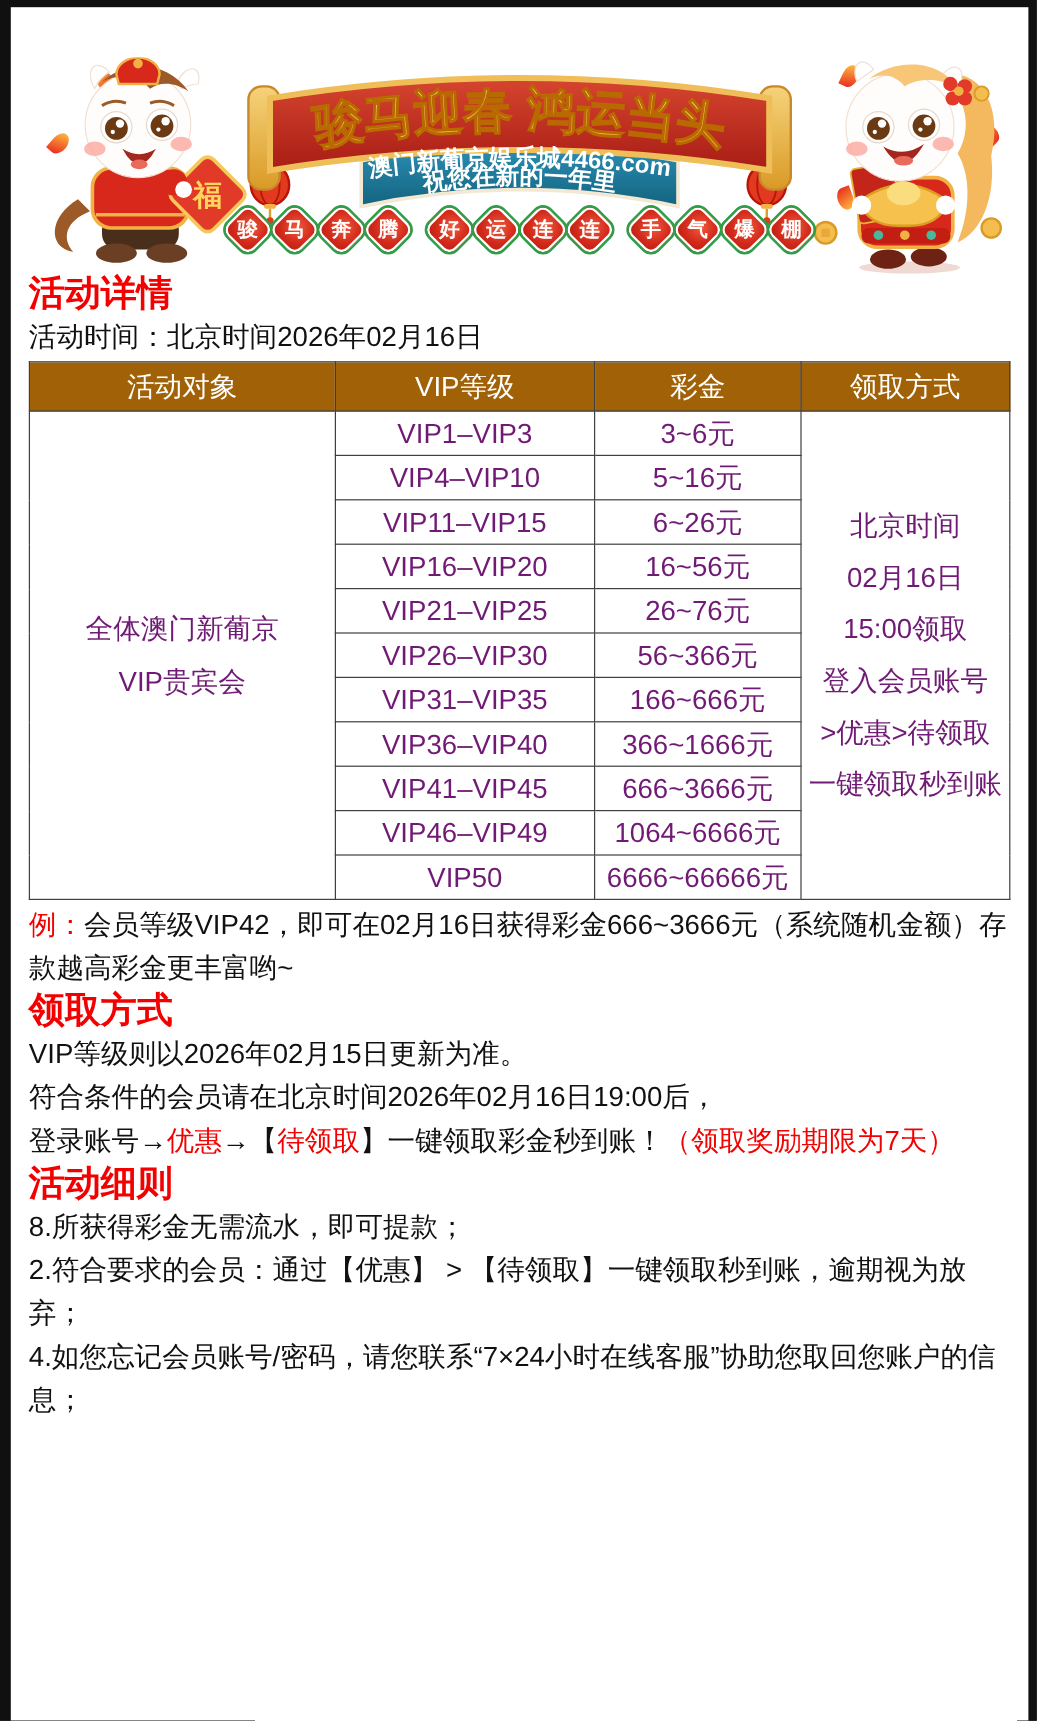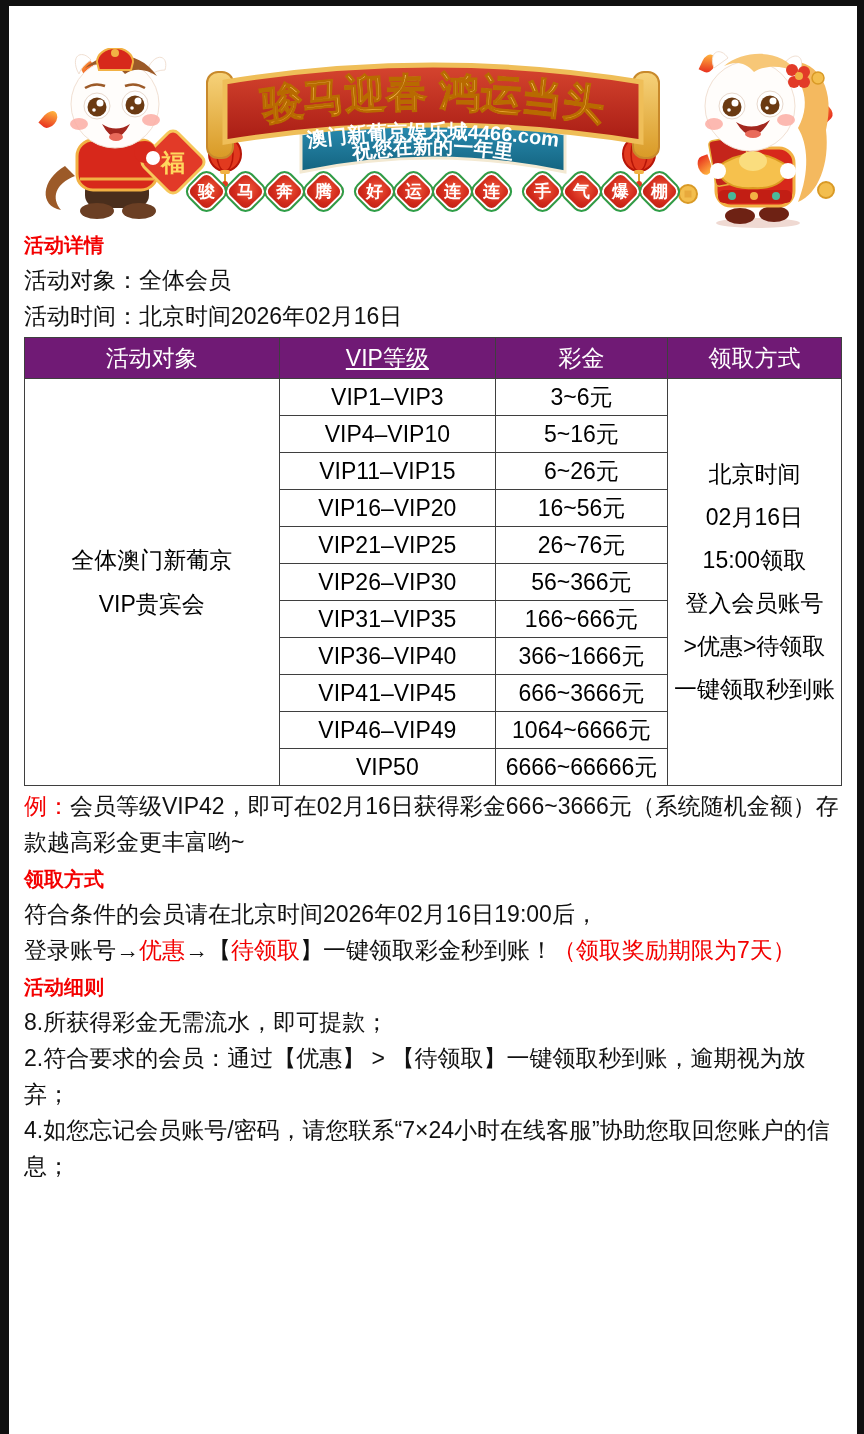--- a/index.html
+++ b/index.html
@@ -18,30 +18,30 @@
          background:radial-gradient(circle at 50% 40%,#F05A3C 0%,#D22A1B 55%,#B51A10 100%);
          box-shadow:inset 0 0 0 2px #fff;display:flex;align-items:center;justify-content:center;flex:0 0 auto;}
   .badge.gap{margin-left:14px;}
   .bch{transform:rotate(-45deg);color:#fff;font-size:17px;font-weight:bold;line-height:1;}
   .lantern{position:absolute;}
   .petal{position:absolute;width:13px;height:19px;border-radius:60% 60% 60% 0;
          background:linear-gradient(160deg,#FFB23E 10%,#E8321F 90%);}
 
   
   .content{padding:0 15px;}
-  .sec-head{margin:3px 0 1px;font-size:20px;line-height:32px;font-weight:bold;color:#F30000;}
+  .sec-head{margin:3px 0 1px;font-size:30px;line-height:32px;font-weight:bold;color:#F30000;}
   .line{margin:0;font-size:23px;line-height:36px;color:#111;}
   .red{color:#F30000;}
 
   
   table.vip{width:100%;border-collapse:collapse;margin:3px 0 2px 0;table-layout:fixed;}
-  table.vip th,table.vip td{border:1px solid #3F3F3F;text-align:center;font-size:23px;color:#000000;padding:0;}
-  table.vip th{background:#701a75;color:#fff;height:40px;font-weight:normal;}
+  table.vip th,table.vip td{border:1px solid #3F3F3F;text-align:center;font-size:23px;color:#701a75;padding:0;}
+  table.vip th{background:#a16207;color:#fff;height:40px;font-weight:normal;}
   table.vip td{height:36px;}
-  .w1{width:31.2%;} .w2{width:26.5%;text-decoration:underline;} .w3{width:21%;} .w4{width:21.3%;}
+  .w1{width:31.2%;} .w2{width:26.5%;} .w3{width:21%;} .w4{width:21.3%;}
   td.col-target div{line-height:44px;}
   td.col-claim div{line-height:43px;}
 </style>
 </head>
 <body>
 
 <div class="frame">
 <div class="page">
 
   <div class="banner">
@@ -247,21 +247,20 @@
           </span>
           <span class="badge">
             <span class="bch">棚</span>
           </span>
         </div>
   </div>
 
   <div class="content">
 
     <h2 class="sec-head">活动详情</h2>
-    <p class="line">活动对象：全体会员</p>
     <p class="line">活动时间：北京时间2026年02月16日</p>
 
     <table class="vip">
       <thead>
         <tr>
           <th class="w1">活动对象</th>
           <th class="w2">VIP等级</th>
           <th class="w3">彩金</th>
           <th class="w4">领取方式</th>
         </tr>
@@ -322,20 +321,21 @@
             <tr>
               <td>VIP50</td>
               <td>6666~66666元</td>
             </tr>
           </tbody>
     </table>
 
     <p class="line"><span class="red">例：</span><span>会员等级VIP42，即可在02月16日获得彩金666~3666元（系统随机金额）存款越高彩金更丰富哟~</span></p>
 
     <h2 class="sec-head">领取方式</h2>
+    <p class="line">VIP等级则以2026年02月15日更新为准。</p>
     <p class="line">符合条件的会员请在北京时间2026年02月16日19:00后，</p>
     <p class="line"><span>登录账号→</span><span class="red">优惠</span><span>→【</span><span class="red">待领取</span><span>】一键领取彩金秒到账！</span><span class="red">（领取奖励期限为7天）</span></p>
 
     <h2 class="sec-head">活动细则</h2>
     <div id="rules-list">
           <p class="line"><span>8.所获得彩金无需流水，即可提款；</span></p>
           <p class="line"><span>2.符合要求的会员：通过【优惠】 &gt; 【待领取】一键领取秒到账，逾期视为放弃；</span></p>
           <p class="line"><span>4.如您忘记会员账号/密码，请您联系“7×24小时在线客服”协助您取回您账户的信息；</span></p>
         </div>
 

